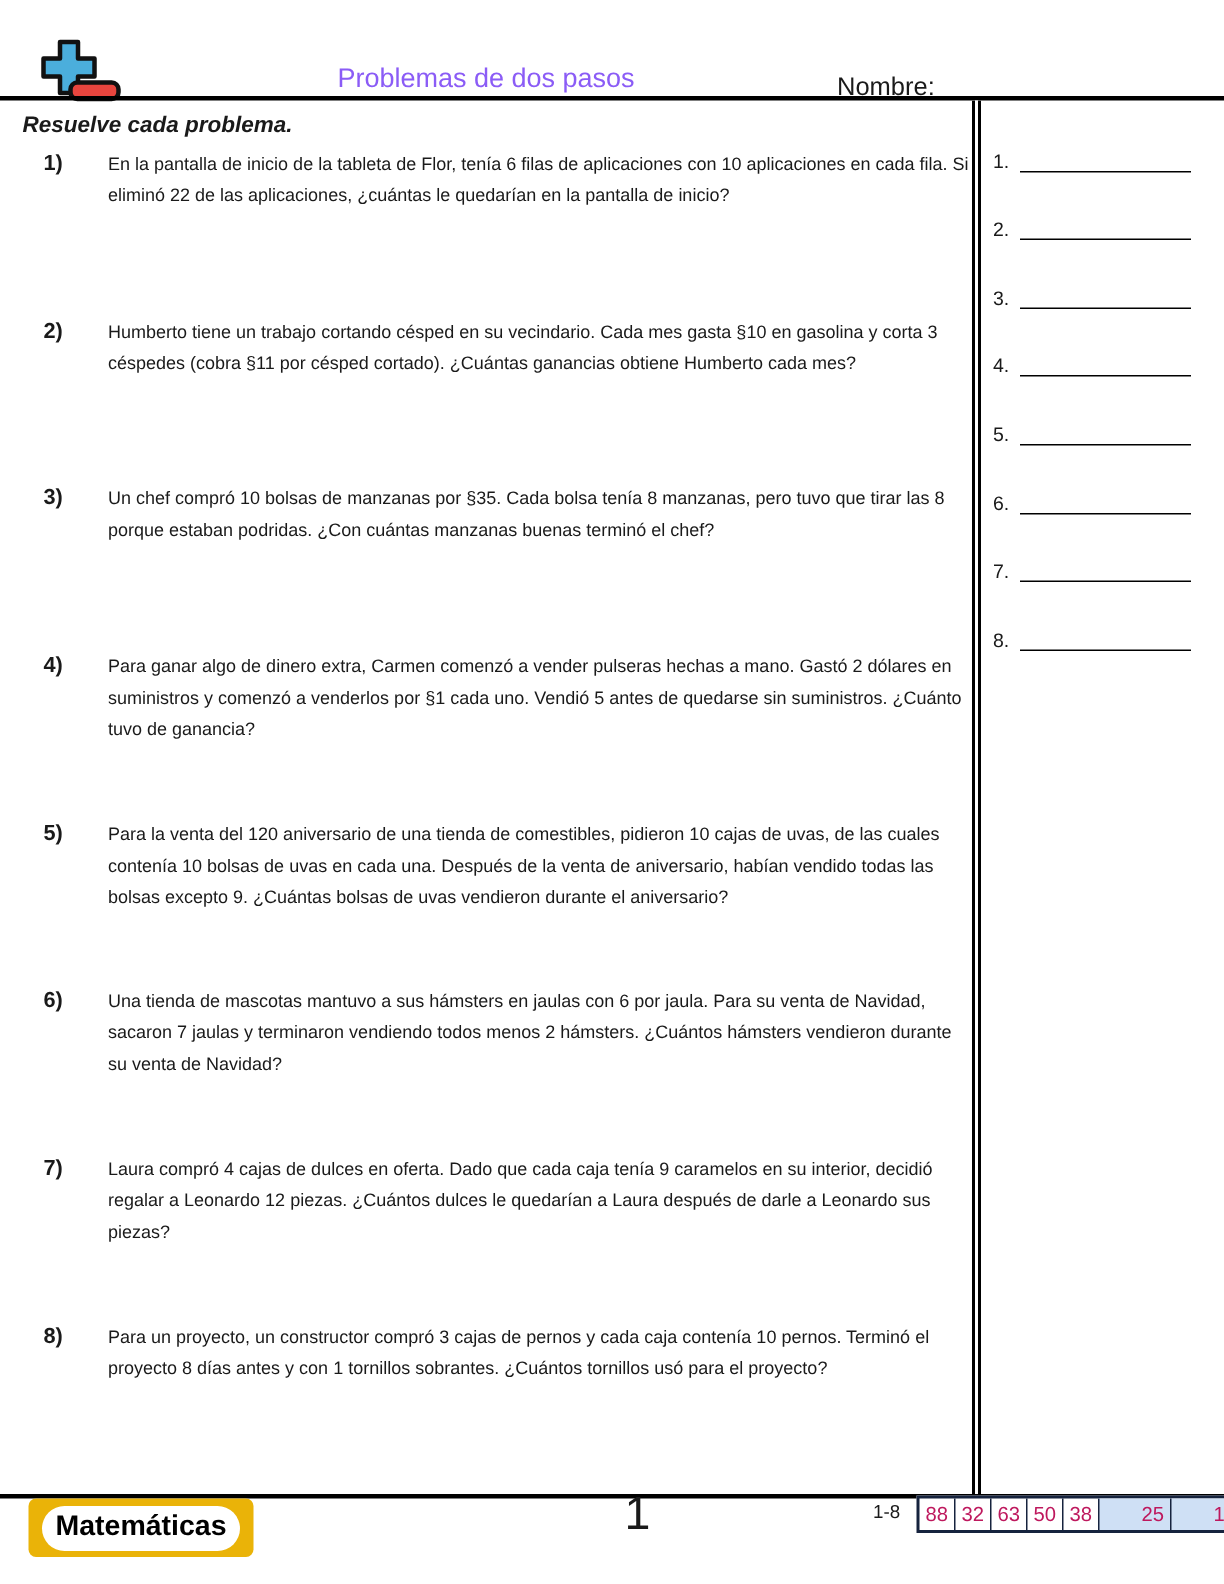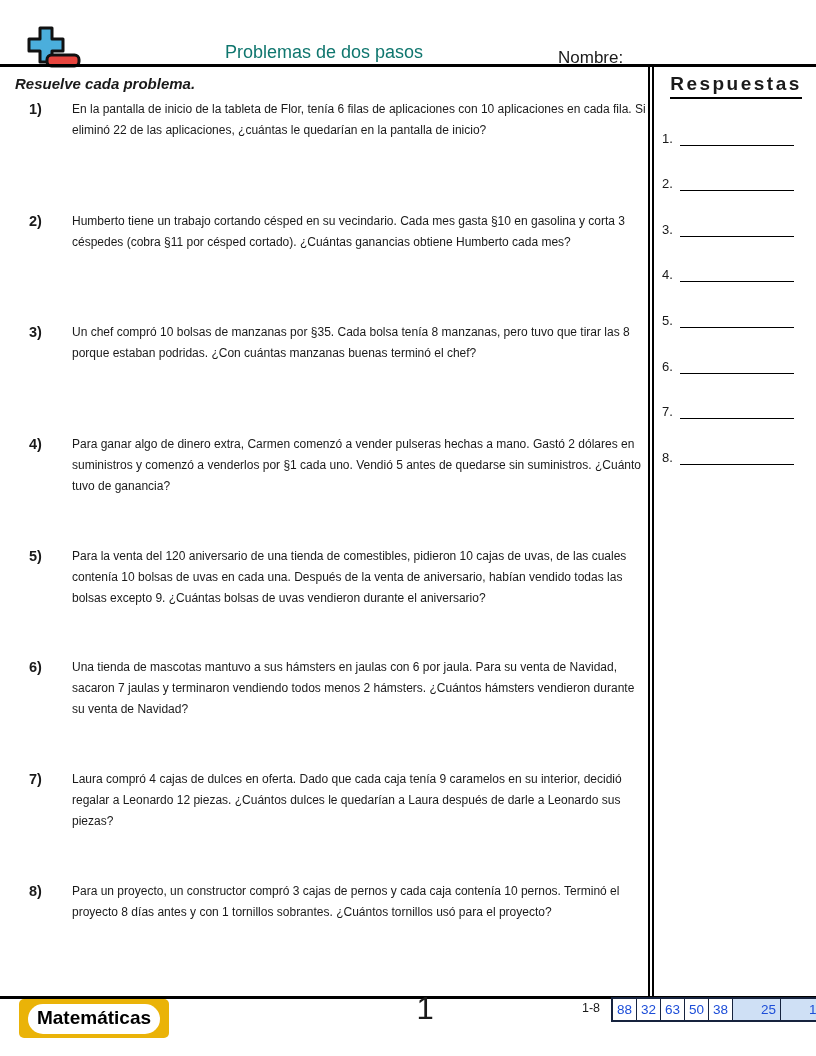--- a/index.html
+++ b/index.html
@@ -6,21 +6,21 @@
   html,body { background:#ffffff; }
   body {
     width:816px; height:1056px; position:relative; overflow:hidden;
     font-family:"Liberation Sans", sans-serif; color:#1a1a1a;
   }
 
   
   .logo { position:absolute; left:26px; top:26px; width:56px; height:42px; }
   .page-title {
     position:absolute; left:0; top:42px; width:648px; text-align:center;
-    font-size:18px; color:#0f766e;
+    font-size:18px; color:#8b5cf6;
   }
   .name-label { position:absolute; left:558px; top:48px; font-size:17px; }
   .header-rule { position:absolute; left:0; top:64px; width:816px; height:3px; background:#000; }
 
   
   .problems-col { position:absolute; left:0; top:68px; width:648px; }
   .instructions {
     height:24px; padding:7px 0 0 15px; font-weight:bold; font-size:15px;font-style:italic;
   }
   .problem { height:111.7px; display:flex; padding-left:29px; }
@@ -60,21 +60,21 @@
   }
   .website { position:absolute; left:180px; top:1069px; font-size:14.5px; }
   .page-number { position:absolute; left:395px; top:991px; width:60px; text-align:center; font-size:31px; }
   .score-range { position:absolute; left:582px; top:1001px; font-size:12.5px; }
   .score-table {
     position:absolute; left:611px; top:997px; display:flex;
     border:2px solid #16233e; background:#fff;
   }
   .score-cell {
     width:23px; height:21px; display:flex; align-items:center; justify-content:center;
-    font-size:13.5px; color:#1d4ed8; border-left:1.5px solid #16233e;
+    font-size:13.5px; color:#be185d; border-left:1.5px solid #16233e;
   }
   .score-cell:first-child { border-left:none; }
   .score-cell.hl { background:#cfe0f5;padding-left:24px; }
 </style>
 </head>
 <body>
 
 <div class="logo">
   <svg width="56" height="42" viewBox="0 0 56 42" aria-hidden="true">
     <path d="M14 2 h12 v11 h11 v12 h-11 v11 h-12 v-11 h-11 v-12 h11 z" fill="#4BAEDC" stroke="#111" stroke-width="3" stroke-linejoin="round"></path>
@@ -118,23 +118,20 @@
   </div>
   <div class="problem">
     <span class="problem-number">8)</span>
     <span class="problem-text">Para un proyecto, un constructor compró 3 cajas de pernos y cada caja contenía 10 pernos. Terminó el proyecto 8 días antes y con 1 tornillos sobrantes. ¿Cuántos tornillos usó para el proyecto?</span>
   </div>
 </div>
 
 <div class="divider"></div>
 
 <div class="answers-col">
-  <div class="answers-heading">
-    <span>Respuestas</span>
-  </div>
   <div class="answer-rows">
     <div class="answer-row">
       <span class="answer-number">1.</span>
       <span class="answer-blank"></span>
     </div>
     <div class="answer-row">
       <span class="answer-number">2.</span>
       <span class="answer-blank"></span>
     </div>
     <div class="answer-row">

